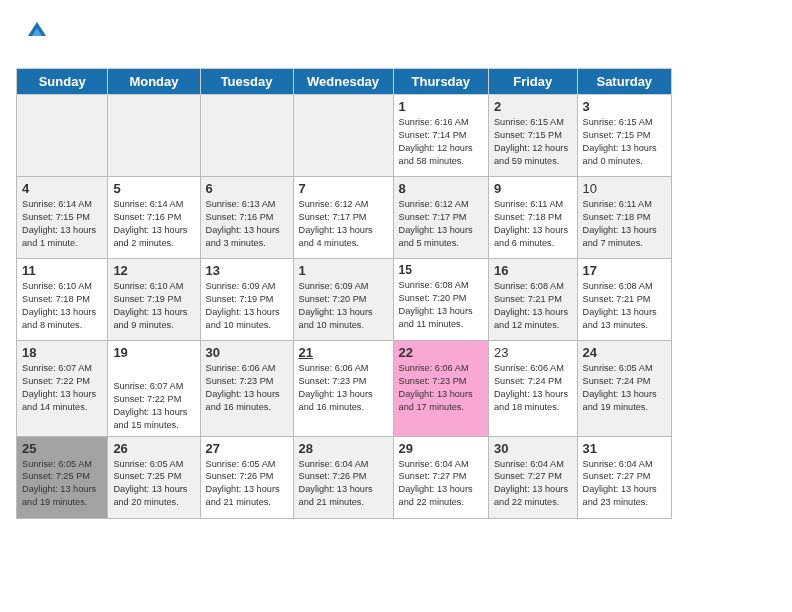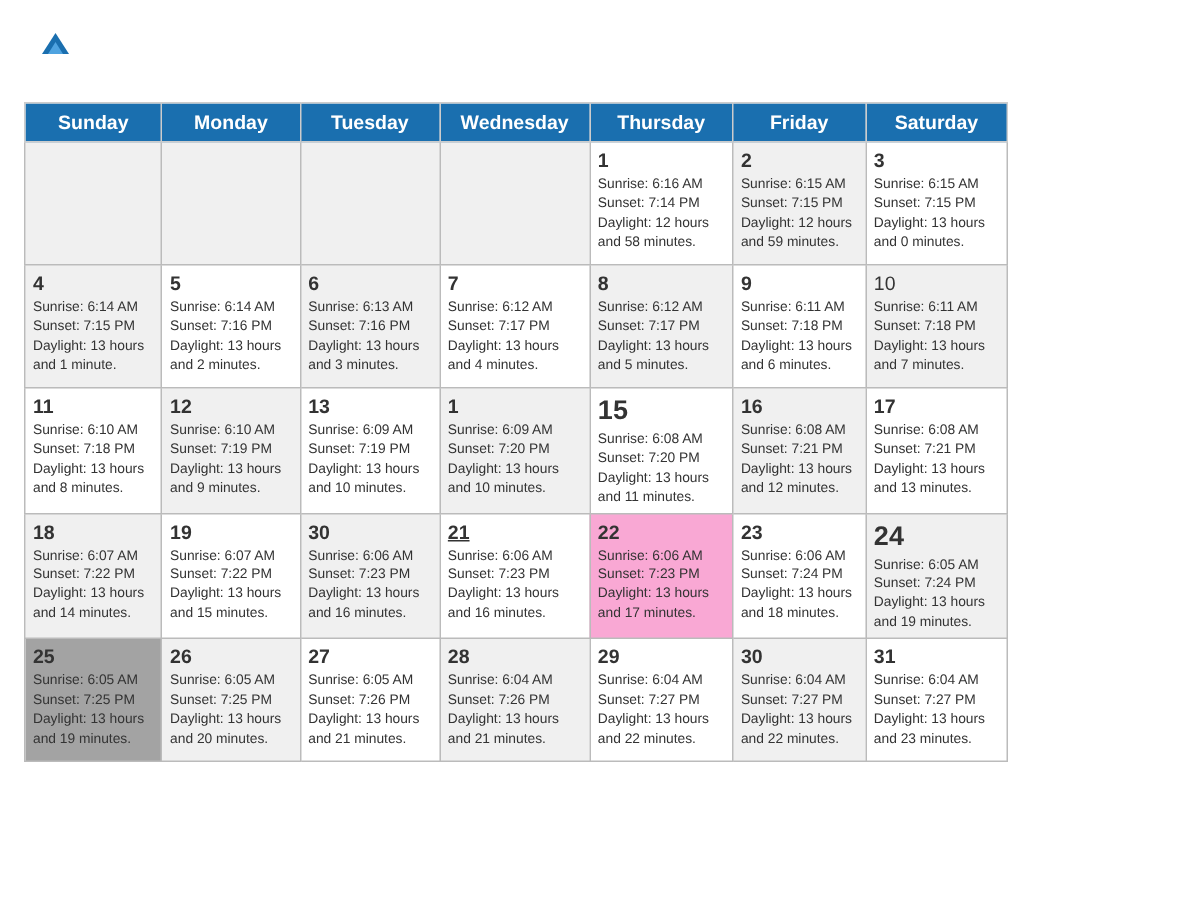--- a/index.html
+++ b/index.html
@@ -121,59 +121,59 @@
             </td>
             <td style="vertical-align: top; padding: 4px 5px; width: 110px; height: 82px; background-color: rgb(255, 255, 255); border: 1px solid rgb(187, 187, 187);">
               <div class="day-num" style="font-size: 13px; font-weight: bold; margin-bottom: 2px;">13</div>
               <div class="cell-info" style="font-size: 9.2px; line-height: 1.4; color: rgb(51, 51, 51);">Sunrise: 6:09 AM<br>Sunset: 7:19 PM<br>Daylight: 13 hours<br>and 10 minutes.</div>
             </td>
             <td style="vertical-align: top; padding: 4px 5px; width: 110px; height: 82px; background-color: rgb(240, 240, 240); border: 1px solid rgb(187, 187, 187);">
               <div class="day-num" style="font-size: 13px; font-weight: bold; margin-bottom: 2px;">1</div>
               <div class="cell-info" style="font-size: 9.2px; line-height: 1.4; color: rgb(51, 51, 51);">Sunrise: 6:09 AM<br>Sunset: 7:20 PM<br>Daylight: 13 hours<br>and 10 minutes.</div>
             </td>
             <td style="vertical-align: top; padding: 4px 5px; width: 110px; height: 82px; background-color: rgb(255, 255, 255); border: 1px solid rgb(187, 187, 187);">
-              <div class="day-num" style="font-size: 18px; font-weight: bold; margin-bottom: 2px;">15</div>
+              <div class="day-num" style="font-size: 12px; font-weight: bold; margin-bottom: 2px;">15</div>
               <div class="cell-info" style="font-size: 9.2px; line-height: 1.4; color: rgb(51, 51, 51);">Sunrise: 6:08 AM<br>Sunset: 7:20 PM<br>Daylight: 13 hours<br>and 11 minutes.</div>
             </td>
             <td style="vertical-align: top; padding: 4px 5px; width: 110px; height: 82px; background-color: rgb(240, 240, 240); border: 1px solid rgb(187, 187, 187);">
               <div class="day-num" style="font-size: 13px; font-weight: bold; margin-bottom: 2px;">16</div>
               <div class="cell-info" style="font-size: 9.2px; line-height: 1.4; color: rgb(51, 51, 51);">Sunrise: 6:08 AM<br>Sunset: 7:21 PM<br>Daylight: 13 hours<br>and 12 minutes.</div>
             </td>
             <td style="vertical-align: top; padding: 4px 5px; width: 110px; height: 82px; background-color: rgb(255, 255, 255); border: 1px solid rgb(187, 187, 187);">
               <div class="day-num" style="font-size: 13px; font-weight: bold; margin-bottom: 2px;">17</div>
               <div class="cell-info" style="font-size: 9.2px; line-height: 1.4; color: rgb(51, 51, 51);">Sunrise: 6:08 AM<br>Sunset: 7:21 PM<br>Daylight: 13 hours<br>and 13 minutes.</div>
             </td>
           </tr>
           <tr>
             <td style="vertical-align: top; padding: 4px 5px; width: 110px; height: 82px; background-color: rgb(240, 240, 240); border: 1px solid rgb(187, 187, 187);">
               <div class="day-num" style="font-size: 13px; font-weight: bold; margin-bottom: 2px;">18</div>
               <div class="cell-info" style="font-size: 9.2px; line-height: 1.4; color: rgb(51, 51, 51);">Sunrise: 6:07 AM<br>Sunset: 7:22 PM<br>Daylight: 13 hours<br>and 14 minutes.</div>
             </td>
             <td style="vertical-align: top; padding: 4px 5px; width: 110px; height: 82px; background-color: rgb(255, 255, 255); border: 1px solid rgb(187, 187, 187);">
-              <div class="day-num" style="font-size: 13px; font-weight: bold; margin-bottom: 2px;">19</div>
+              <div class="day-num" style="font-size: 13px; font-weight: bold; margin-bottom: 20px;">19</div>
               <div class="cell-info" style="font-size: 9.2px; line-height: 1.4; color: rgb(51, 51, 51);">Sunrise: 6:07 AM<br>Sunset: 7:22 PM<br>Daylight: 13 hours<br>and 15 minutes.</div>
             </td>
             <td style="vertical-align: top; padding: 4px 5px; width: 110px; height: 82px; background-color: rgb(240, 240, 240); border: 1px solid rgb(187, 187, 187);">
               <div class="day-num" style="font-size: 13px; font-weight: bold; margin-bottom: 2px;">30</div>
               <div class="cell-info" style="font-size: 9.2px; line-height: 1.4; color: rgb(51, 51, 51);">Sunrise: 6:06 AM<br>Sunset: 7:23 PM<br>Daylight: 13 hours<br>and 16 minutes.</div>
             </td>
             <td style="vertical-align: top; padding: 4px 5px; width: 110px; height: 82px; background-color: rgb(255, 255, 255); border: 1px solid rgb(187, 187, 187);">
               <div class="day-num" style="font-size: 13px; font-weight: bold; margin-bottom: 2px; text-decoration: underline;">21</div>
               <div class="cell-info" style="font-size: 9.2px; line-height: 1.4; color: rgb(51, 51, 51);">Sunrise: 6:06 AM<br>Sunset: 7:23 PM<br>Daylight: 13 hours<br>and 16 minutes.</div>
             </td>
             <td style="vertical-align: top; padding: 4px 5px; width: 110px; height: 82px; background-color: #f9a8d4; border: 1px solid rgb(187, 187, 187);">
               <div class="day-num" style="font-size: 13px; font-weight: bold; margin-bottom: 2px;">22</div>
               <div class="cell-info" style="font-size: 9.2px; line-height: 1.4; color: rgb(51, 51, 51);">Sunrise: 6:06 AM<br>Sunset: 7:23 PM<br>Daylight: 13 hours<br>and 17 minutes.</div>
             </td>
             <td style="vertical-align: top; padding: 4px 5px; width: 110px; height: 82px; background-color: rgb(255, 255, 255); border: 1px solid rgb(187, 187, 187);">
-              <div class="day-num" style="font-size: 13px; font-weight: bold; margin-bottom: 2px;">23</div>
+              <div class="day-num" style="font-size: 13px; font-weight: normal; margin-bottom: 2px;">23</div>
               <div class="cell-info" style="font-size: 9.2px; line-height: 1.4; color: rgb(51, 51, 51);">Sunrise: 6:06 AM<br>Sunset: 7:24 PM<br>Daylight: 13 hours<br>and 18 minutes.</div>
             </td>
             <td style="vertical-align: top; padding: 4px 5px; width: 110px; height: 82px; background-color: rgb(240, 240, 240); border: 1px solid rgb(187, 187, 187);">
-              <div class="day-num" style="font-size: 18px; font-weight: bold; margin-bottom: 2px;">24</div>
+              <div class="day-num" style="font-size: 13px; font-weight: bold; margin-bottom: 2px;">24</div>
               <div class="cell-info" style="font-size: 9.2px; line-height: 1.4; color: rgb(51, 51, 51);">Sunrise: 6:05 AM<br>Sunset: 7:24 PM<br>Daylight: 13 hours<br>and 19 minutes.</div>
             </td>
           </tr>
           <tr>
             <td style="vertical-align: top; padding: 4px 5px; width: 110px; height: 82px; background-color: #a3a3a3; border: 1px solid rgb(187, 187, 187);">
               <div class="day-num" style="font-size: 13px; font-weight: bold; margin-bottom: 2px;">25</div>
               <div class="cell-info" style="font-size: 9.2px; line-height: 1.4; color: rgb(51, 51, 51);">Sunrise: 6:05 AM<br>Sunset: 7:25 PM<br>Daylight: 13 hours<br>and 19 minutes.</div>
             </td>
             <td style="vertical-align: top; padding: 4px 5px; width: 110px; height: 82px; background-color: rgb(240, 240, 240); border: 1px solid rgb(187, 187, 187);">
               <div class="day-num" style="font-size: 13px; font-weight: bold; margin-bottom: 2px;">26</div>

